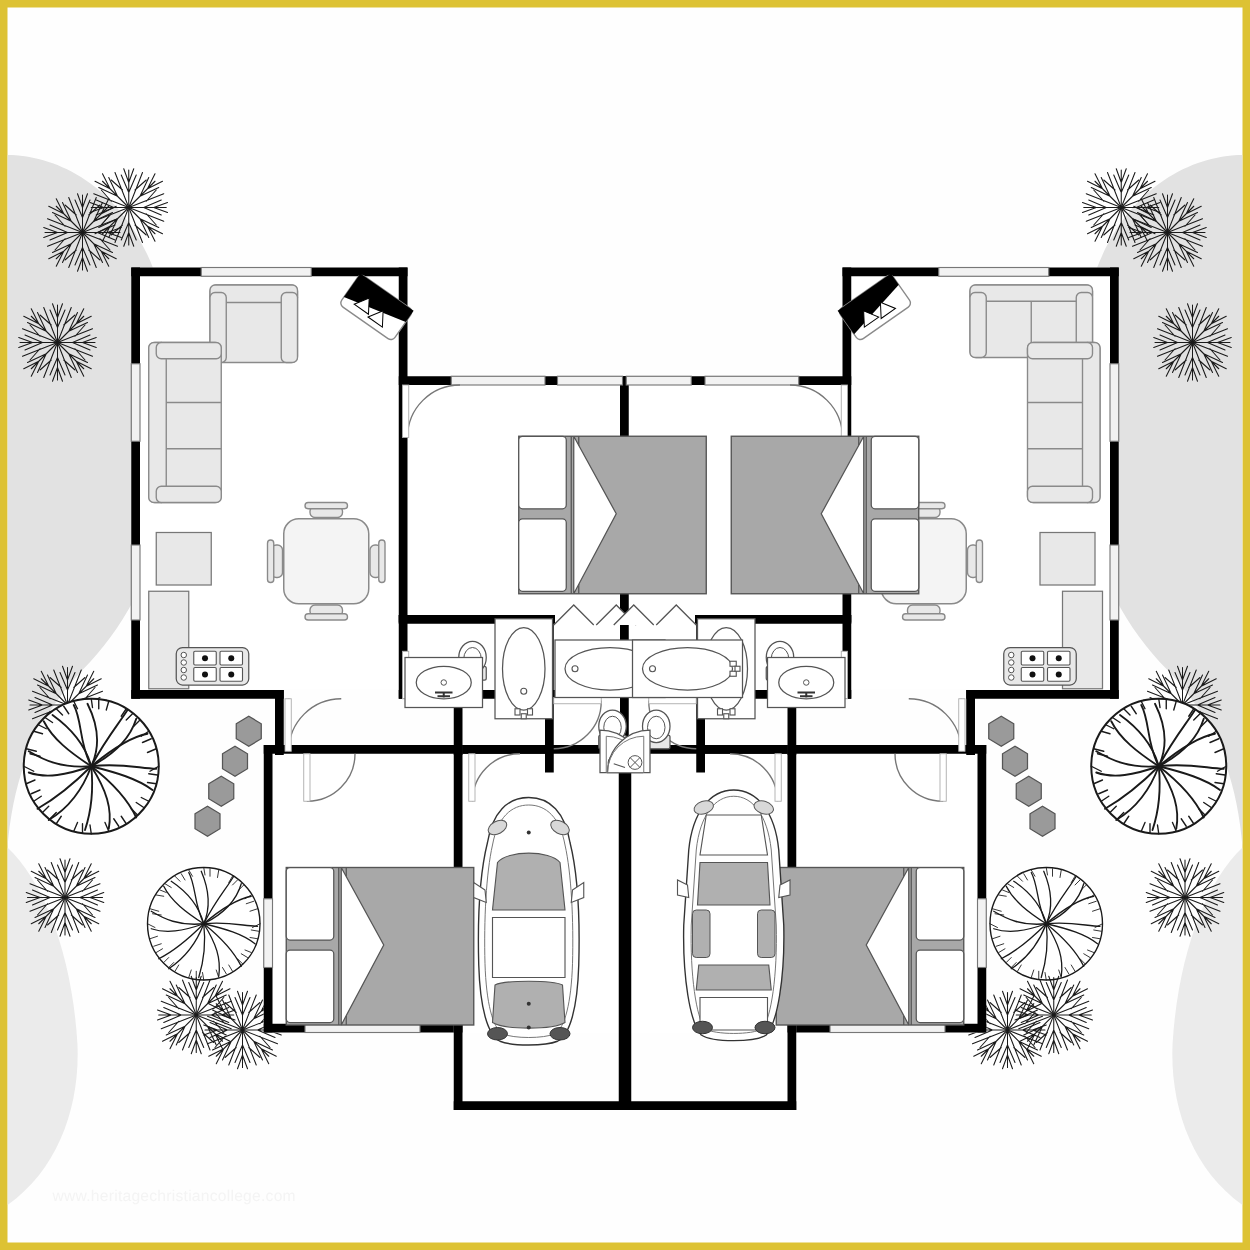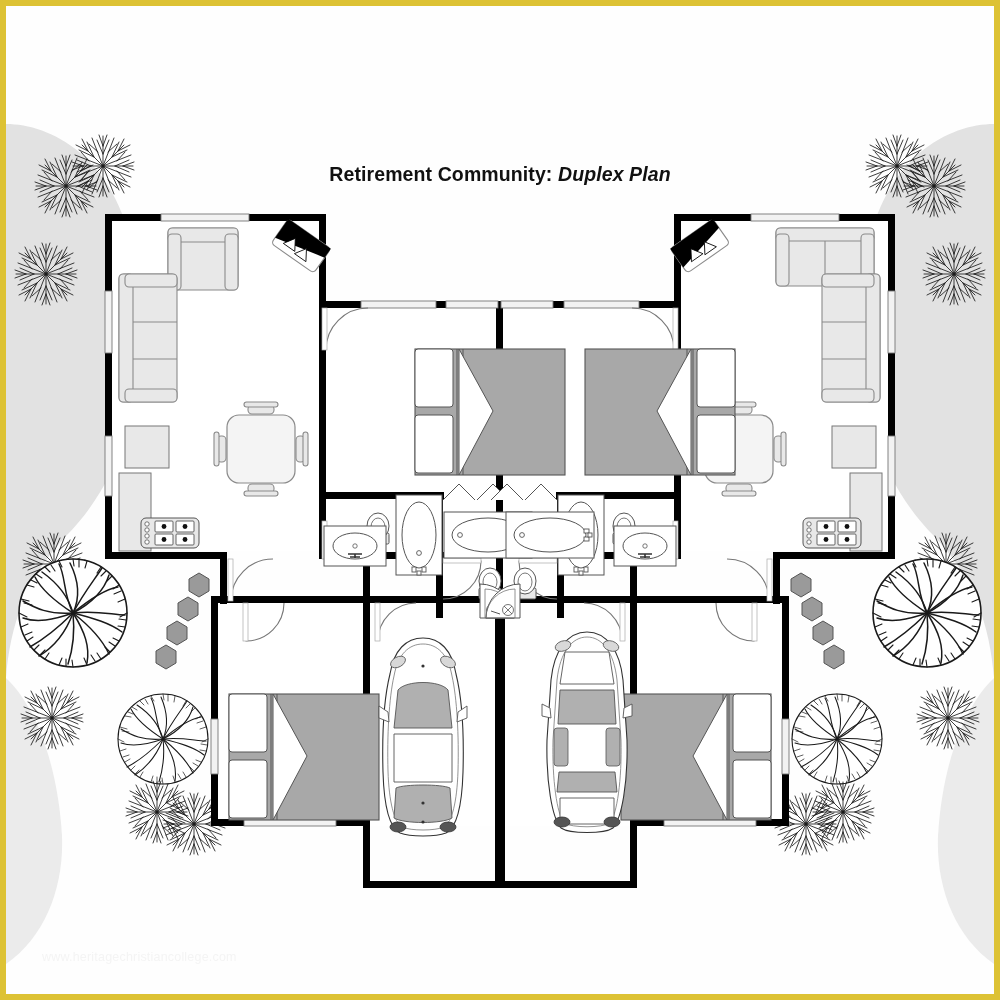--- a/index.html
+++ b/index.html
@@ -531,20 +531,16 @@
       <g transform="translate(615,688)">
           <use href="#bed-h" transform="translate(150,0) scale(-1,1)"></use>
         </g>
       <g transform="translate(538,626)">
           <use href="#car-sedan"></use>
         </g>
     </g>
 
   </svg>
 
-  <div id="plan-title">
-    <span>Retirement Community:</span>
-    <span class="ital">Duplex Plan</span>
-  </div>
 
   <div id="watermark">www.heritagechristiancollege.com</div>
 
 </div>
 
 </body></html>

